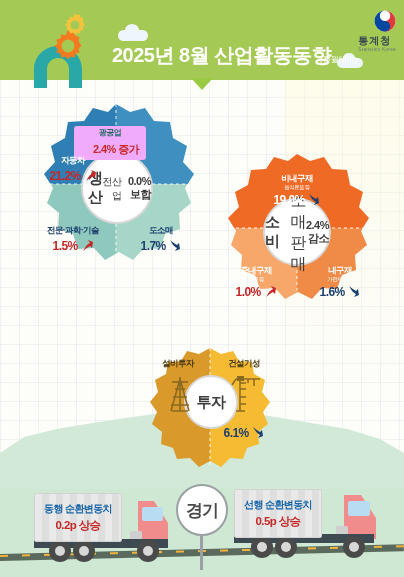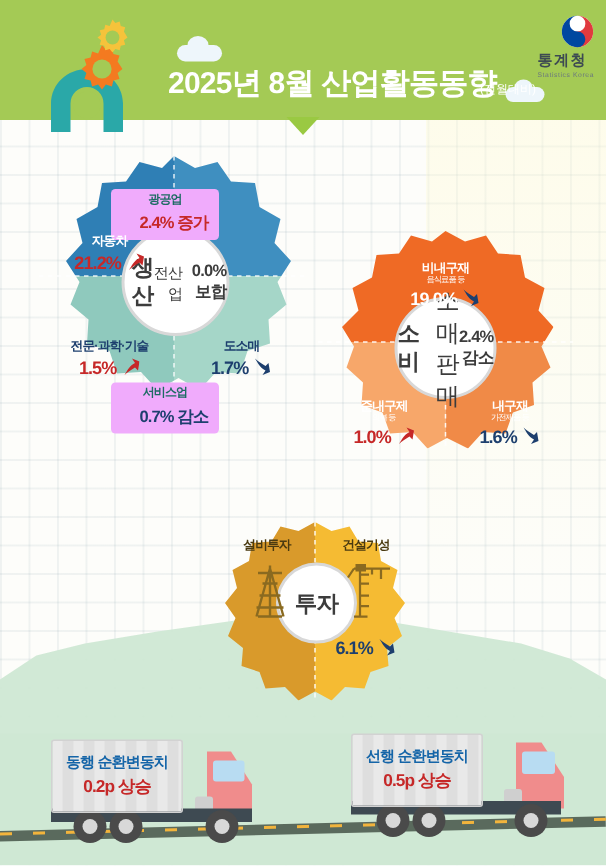--- a/index.html
+++ b/index.html
@@ -201,24 +201,20 @@
       <div class="hub-title" style="font-size:15px;">생산</div>
       <div class="hub-sub" style="font-size:10px;margin-top:1px;">전산업</div>
       <div class="hub-val" style="font-size:11px;margin-top:1px;">0.0%보합</div>
     </div>
 
     <div class="chip chip-b" style="left:48px;top:26px;">
       <span class="cap">광공업</span>
       <span class="val rd">2.4% 증가</span>
     </div>
 
-    <div class="chip chip-b" style="left:48px;top:155px;">
-      <span class="cap">서비스업</span>
-      <span class="val dk">0.7% 감소</span>
-    </div>
 
     <div class="lbl" style="left:12px;top:56px;width:70px;">
       <span class="cap w">자동차</span>
       <span class="val rd">21.2%</span>
       <svg class="arr" viewBox="0 0 12 13">
           <path d="M2 12c2-3 3-6 7-8l-2-3 5 2-1 6-2-2c-3 2-5 3-7 5z" fill="#c62828"></path>
         </svg>
     </div>
 
 
@@ -357,14 +353,18 @@
     <circle cx="58" cy="64" r="11" fill="#4a4a4a"></circle>
       <circle cx="58" cy="64" r="5" fill="#d8d8d8"></circle>
     <circle cx="126" cy="64" r="11" fill="#4a4a4a"></circle>
       <circle cx="126" cy="64" r="5" fill="#d8d8d8"></circle>
   </svg>
   <div class="board" style="left:234px;top:489px;">
     <span class="cap">선행 순환변동치</span>
     <span class="val">0.5p 상승</span>
   </div>
 
+  <div class="sign" style="left:176px;top:484px;width:56px;height:90px;">
+    <div class="sign-pole"></div>
+    <div class="sign-plate">경기</div>
+  </div>
 
 </div>
 
 </body></html>

